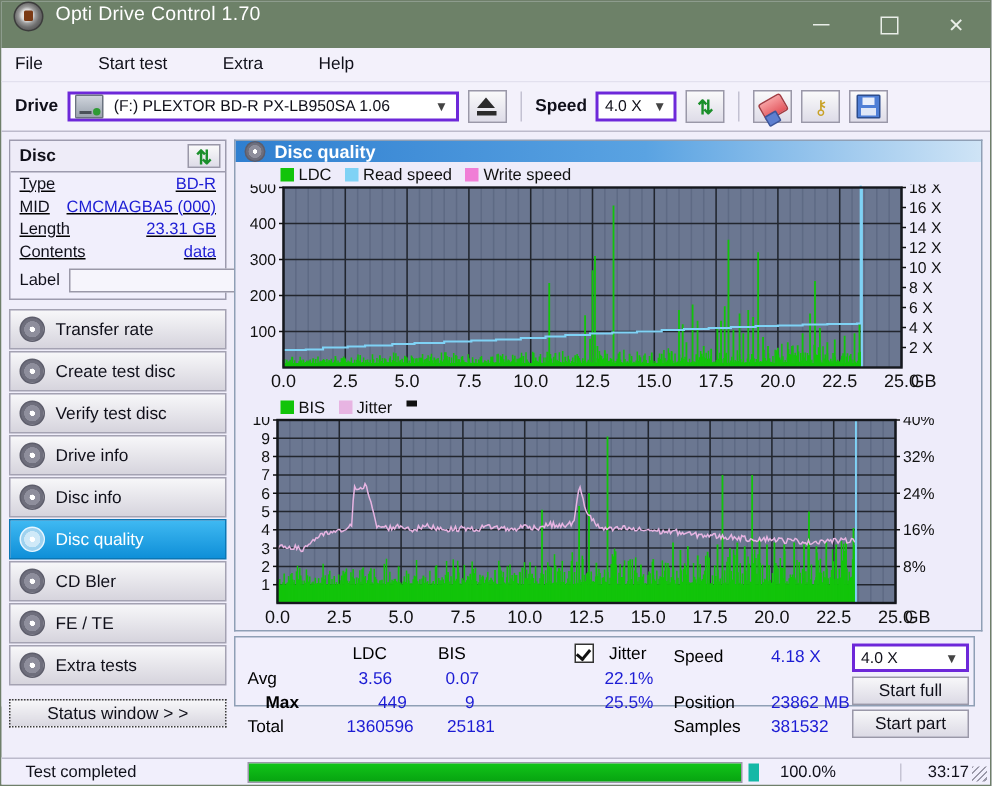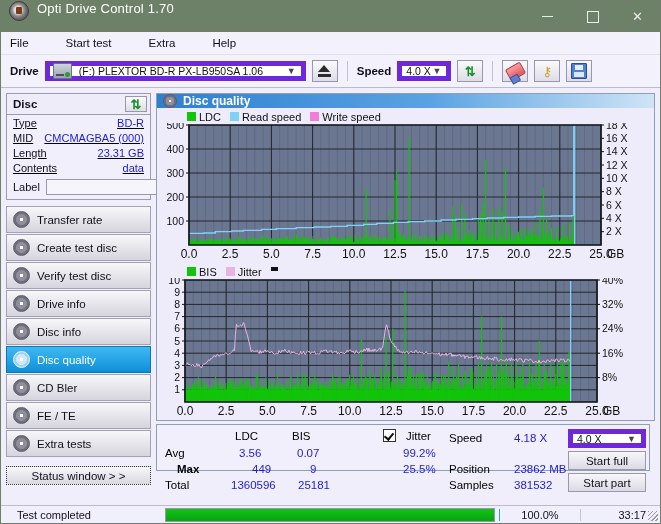--- a/index.html
+++ b/index.html
@@ -23,21 +23,21 @@
   .winbtn .bar{width:11px;height:1px;background:#e9eee8;}
   .winbtn .sq{width:10px;height:10px;border:1px solid #e9eee8;}
 
   
   .menubar{height:22px;background:#f3f1fb;display:flex;align-items:center;padding-left:9px;border-bottom:1px solid #e2e0ee;gap:17px;}
   .menuitem{margin-right:20px;font-size:11.5px;color:#10101a;}
 
   
   .toolbar{height:32px;background:#f3f1fb;display:flex;align-items:center;padding-left:9px;gap:6px;border-bottom:1px solid #bcbacb;}
   .tb-label{font-weight:bold;font-size:11.5px;color:#10101a;}
-  .combo{height:20px;background:#ffffff;border:5px solid #6d28d9;display:flex;align-items:center;font-size:10.5px;color:#10101a;box-sizing:border-box;}
+  .combo{height:20px;background:#ffffff;border:2px solid #6d28d9;display:flex;align-items:center;font-size:10.5px;color:#10101a;box-sizing:border-box;}
   .combo .cbtext{padding-left:4px;white-space:nowrap;overflow:hidden;}
   .combo .chev{margin-left:auto;margin-right:5px;color:#444;font-size:9px;}
   .drive-combo{width:261px;}
   .drive-ico{width:17px;height:14px;margin:0 3px 0 3px;flex:0 0 auto;
      background:linear-gradient(#cfd4dc,#9aa3ae);border:1px solid #6a7380;border-radius:1px;position:relative;}
   .drive-ico:after{content:"";position:absolute;left:2px;bottom:2px;width:8px;height:2px;background:#4a5159;}
   .drive-ico:before{content:"";position:absolute;right:1px;bottom:1px;width:5px;height:5px;background:#2f9a35;border-radius:50%;}
   .speed-combo{width:54px;}
   .tbtn{width:26px;height:22px;background:linear-gradient(#fafafa,#dedce8);border:1px solid #9a98a8;display:flex;align-items:center;justify-content:center;box-sizing:border-box;}
   .sep{width:1px;height:20px;background:#c3c1d2;margin:0 3px;}
@@ -102,21 +102,21 @@
   .blue{color:#1c1cd4;}
   .chk{width:11px;height:11px;border:1px solid #333;background:#fff;display:inline-block;position:relative;vertical-align:-2px;}
   .chk:after{content:"";position:absolute;left:2px;top:1px;width:4px;height:7px;border-right:2px solid #111;border-bottom:2px solid #111;transform:rotate(40deg);}
   .btn{background:linear-gradient(#f7f7f9,#dcdae5);border:1px solid #9a98a8;font-size:11.5px;color:#10101a;display:flex;align-items:center;justify-content:center;box-sizing:border-box;}
 
   
   .statusbar{position:absolute;left:0;bottom:0;width:659px;height:18px;display:flex;align-items:center;background:#f1effc;border-top:1px solid #bcbacb;box-sizing:border-box;}
   .sb-text{width:148px;padding-left:16px;font-size:11px;color:#10101a;}
   .sb-prog{width:330px;height:14px;border:1px solid #9a98a8;background:#ffffff;box-sizing:border-box;position:relative;}
   .sb-prog .fill{height:100%;background:linear-gradient(#11c419,#07a410);}
-  .sb-pct{width:80px;text-align:center;font-size:11px;color:#10101a;border-left:1px solid #14b8a6;margin-left:4px;}
+  .sb-pct{width:80px;font-size:11px;color:#10101a;border-left:7px solid #14b8a6;margin-left:4px;padding-left:14px;}
   .sb-time{flex:1;text-align:right;padding-right:14px;font-size:11px;color:#10101a;border-left:1px solid #c6c4d4;}
   .grip{position:absolute;right:2px;bottom:2px;width:10px;height:10px;
     background:repeating-linear-gradient(135deg,#9a98a8 0 1px,transparent 1px 3px);}
 </style>
 </head>
 <body>
 
 <div class="app">
 
   <div class="titlebar">
@@ -1697,21 +1697,21 @@
         <div class="cell" style="left:78px;top:5px;">LDC</div>
         <div class="cell" style="left:135px;top:5px;">BIS</div>
         <div class="cell" style="left:226px;top:4px;"><span class="chk"></span></div>
         <div class="cell" style="left:249px;top:5px;">Jitter</div>
         <div class="cell" style="left:292px;top:7px;">Speed</div>
         <div class="cell blue" style="left:357px;top:7px;text-align:center;">4.18 X</div>
 
         <div class="cell" style="left:8px;top:22px;">Avg</div>
         <div class="cell blue" style="left:82px;top:22px;">3.56</div>
         <div class="cell blue" style="left:140px;top:22px;">0.07</div>
-        <div class="cell blue" style="left:246px;top:22px;">99.2%</div>
+        <div class="cell blue" style="left:246px;top:22px;">22.1%</div>
 
         <div class="cell" style="left:20px;top:38px;font-weight:bold;">Max</div>
         <div class="cell blue" style="left:95px;top:38px;">449</div>
         <div class="cell blue" style="left:153px;top:38px;">9</div>
         <div class="cell blue" style="left:246px;top:38px;">25.5%</div>
         <div class="cell" style="left:292px;top:38px;">Position</div>
         <div class="cell blue" style="left:357px;top:38px;">23862 MB</div>
 
         <div class="cell" style="left:8px;top:54px;">Total</div>
         <div class="cell blue" style="left:74px;top:54px;">1360596</div>

